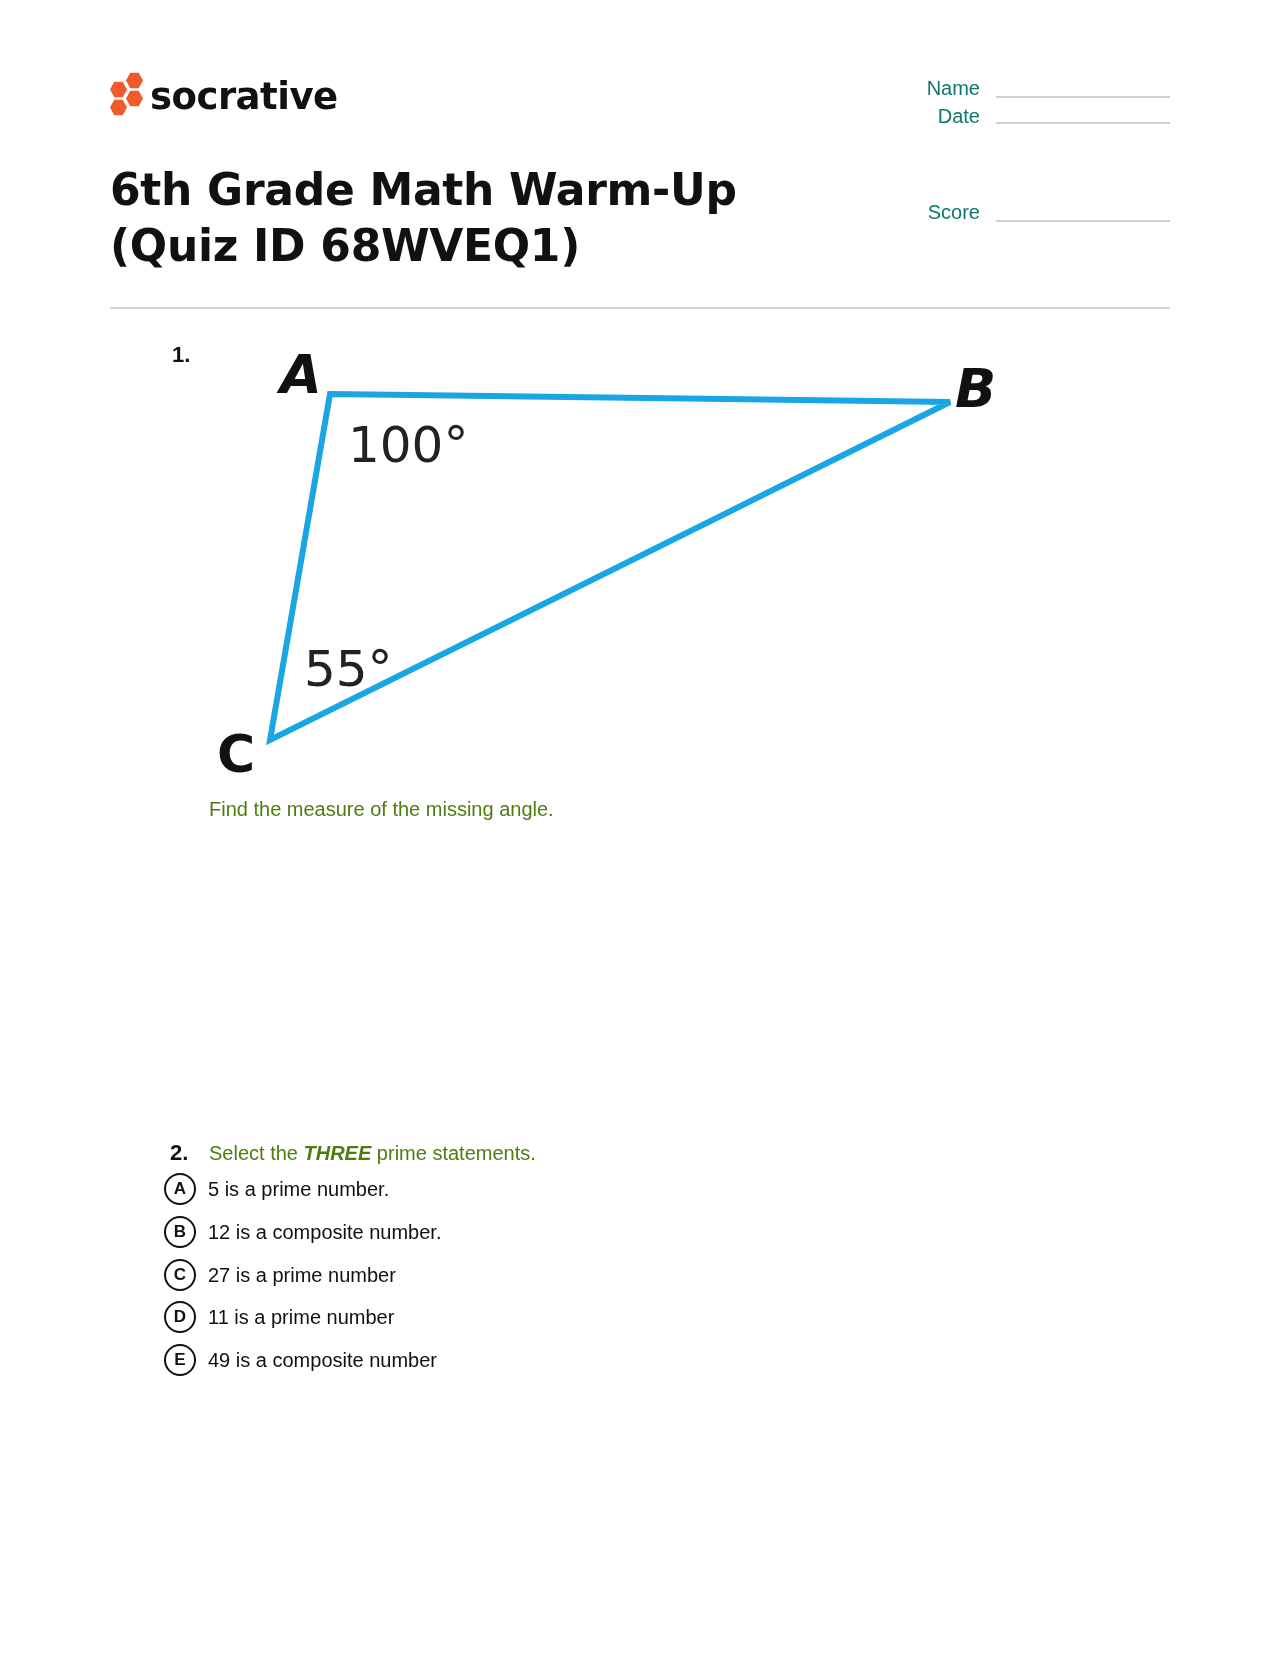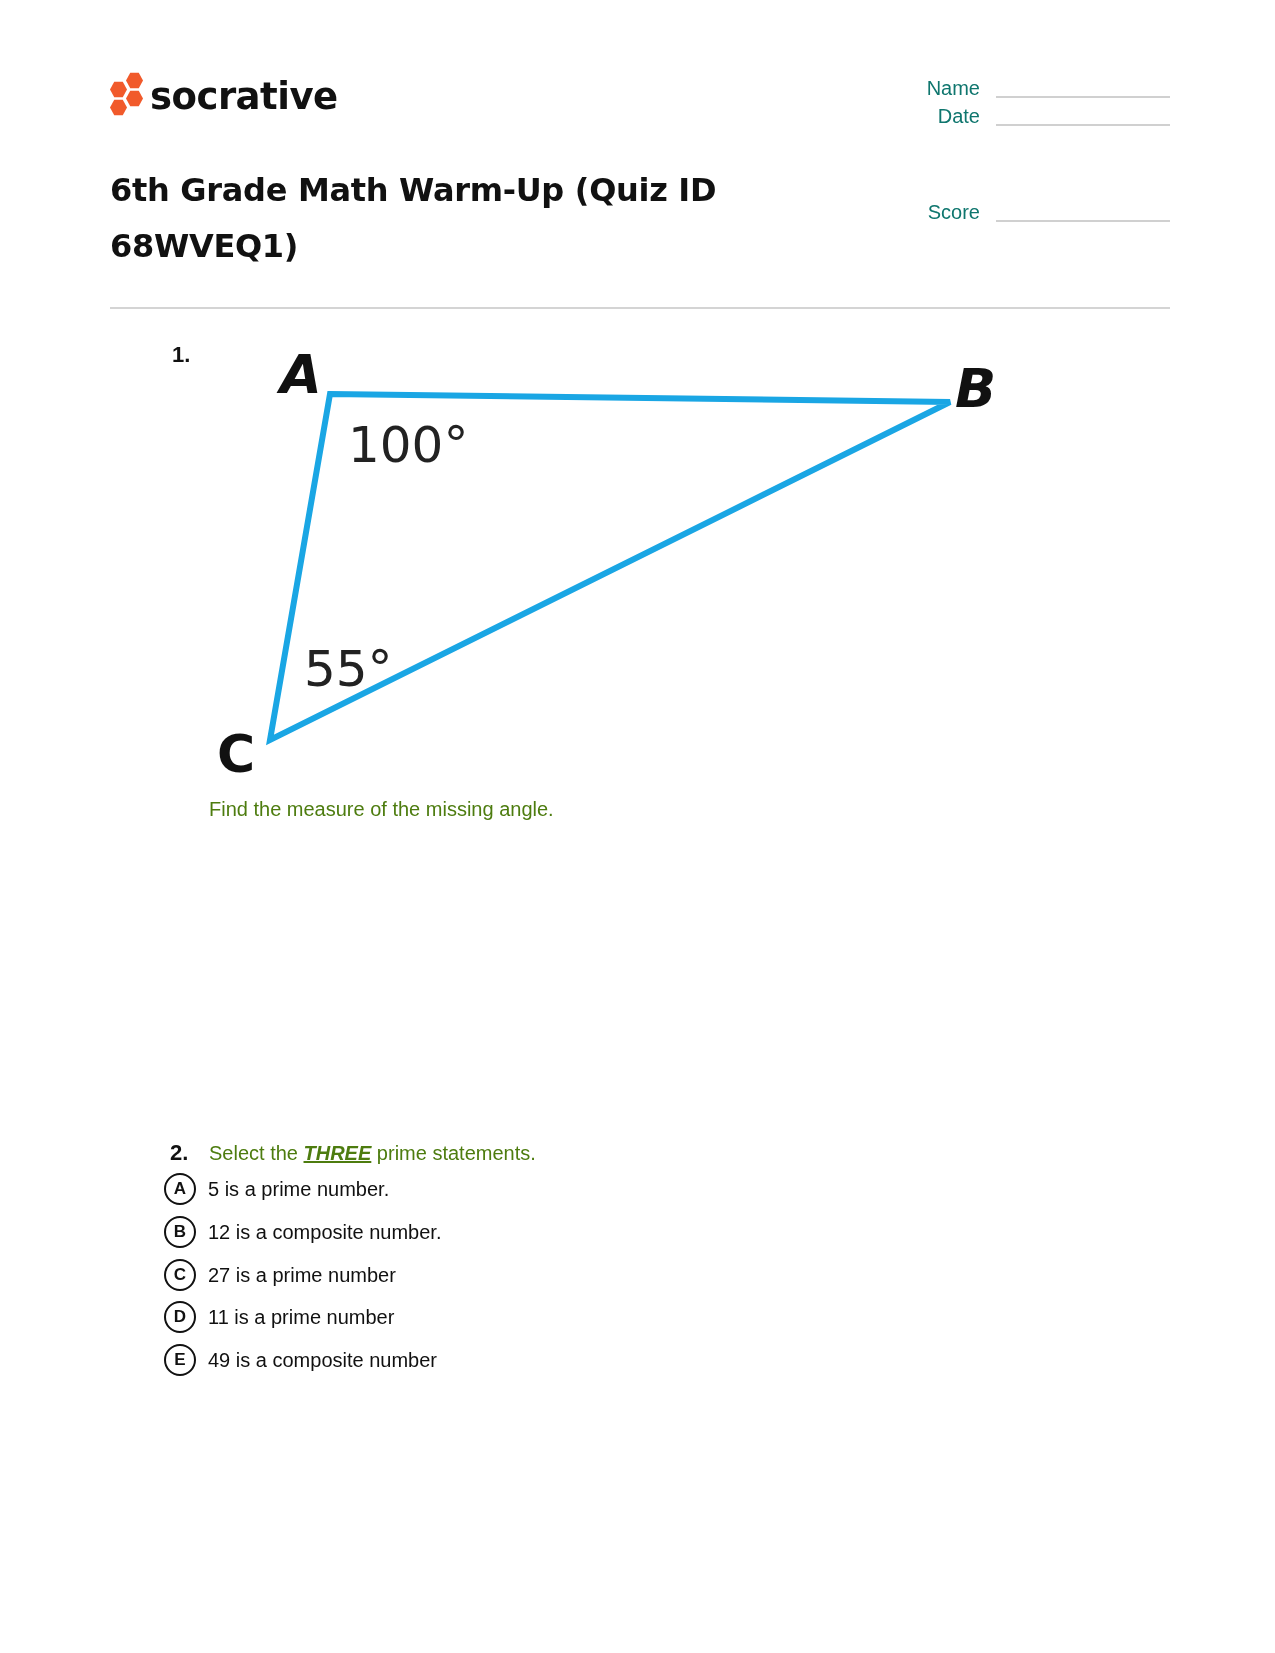--- a/index.html
+++ b/index.html
@@ -5,32 +5,32 @@
     * { margin: 0; padding: 0; box-sizing: border-box; }
     html, body { width: 1275px; height: 1653px; background: #ffffff; }
     body { position: relative; font-family: "Liberation Sans", sans-serif; color: #111111; overflow: hidden; }
 
     .logo { position: absolute; left: 110px; top: 72px; display: flex; align-items: center; }
     .logo-mark { width: 40px; height: 50px; position: relative; }
     .hex { position: absolute; width: 17px; height: 17px; background: #f15a2b;
            clip-path: polygon(25% 5%, 75% 5%, 100% 50%, 75% 95%, 25% 95%, 0% 50%); }
     .logo-text { font-family: "DejaVu Sans", sans-serif; font-size: 37px; font-weight: 700; letter-spacing: -0.5px; margin-left: 0; color: #111; line-height: 1; margin-top: -2px; }
 
-    .title { position: absolute; left: 110px; top: 162px; width: 760px; font-family: "DejaVu Sans", sans-serif; font-weight: 700; font-size: 32px; line-height: 56px; color: #111; letter-spacing: -0.3px; }
+    .title { position: absolute; left: 110px; top: 162px; width: 760px; font-family: "DejaVu Sans", sans-serif; font-weight: 700; font-size: 44px; line-height: 56px; color: #111; letter-spacing: -0.3px; }
 
     .meta-row { position: absolute; left: 880px; width: 290px; display: flex; align-items: flex-end; }
     .meta-label { width: 100px; text-align: right; font-size: 20px; color: #0f766e; line-height: 24px; }
     .meta-line { margin-left: 16px; flex: 1; border-bottom: 2px solid #d0d0d0; height: 18px; margin-bottom: 2px; }
 
     .divider { position: absolute; left: 110px; top: 307px; width: 1060px; height: 2px; background: #d4d4d4; }
 
     .q-number { position: absolute; font-weight: 700; font-size: 22px; color: #111; }
     .figure { position: absolute; left: 200px; top: 340px; width: 820px; height: 440px; }
     .q-text { position: absolute; font-size: 20px; color: #4d7c0f; }
-    .q-text em { font-weight: 700; font-style: italic; text-decoration: underline; }
+    .q-text em { font-weight: 700; font-style: italic; }
 
     .option { position: absolute; left: 164px; display: flex; align-items: center; height: 34px; }
     .option-letter { width: 32px; height: 32px; border: 2px solid #111; border-radius: 50%; display: flex; align-items: center; justify-content: center; font-weight: 700; font-size: 17px; color: #111; }
     .option-text { margin-left: 12px; font-size: 20px; color: #111; }
   </style>
 </head>
 <body>
 
 <div class="logo">
   <div class="logo-mark">
@@ -41,21 +41,21 @@
   </div>
   <span class="logo-text">socrative</span>
 </div>
 
 <h1 class="title">6th Grade Math Warm-Up (Quiz ID 68WVEQ1)</h1>
 
 <div class="meta-row" style="top:76px;">
   <span class="meta-label">Name</span>
   <span class="meta-line"></span>
 </div>
-<div class="meta-row" style="top:104px;">
+<div class="meta-row" style="top:104px;align-items:center;">
   <span class="meta-label">Date</span>
   <span class="meta-line"></span>
 </div>
 <div class="meta-row" style="top:200px;">
   <span class="meta-label">Score</span>
   <span class="meta-line"></span>
 </div>
 
 <div class="divider"></div>
 

